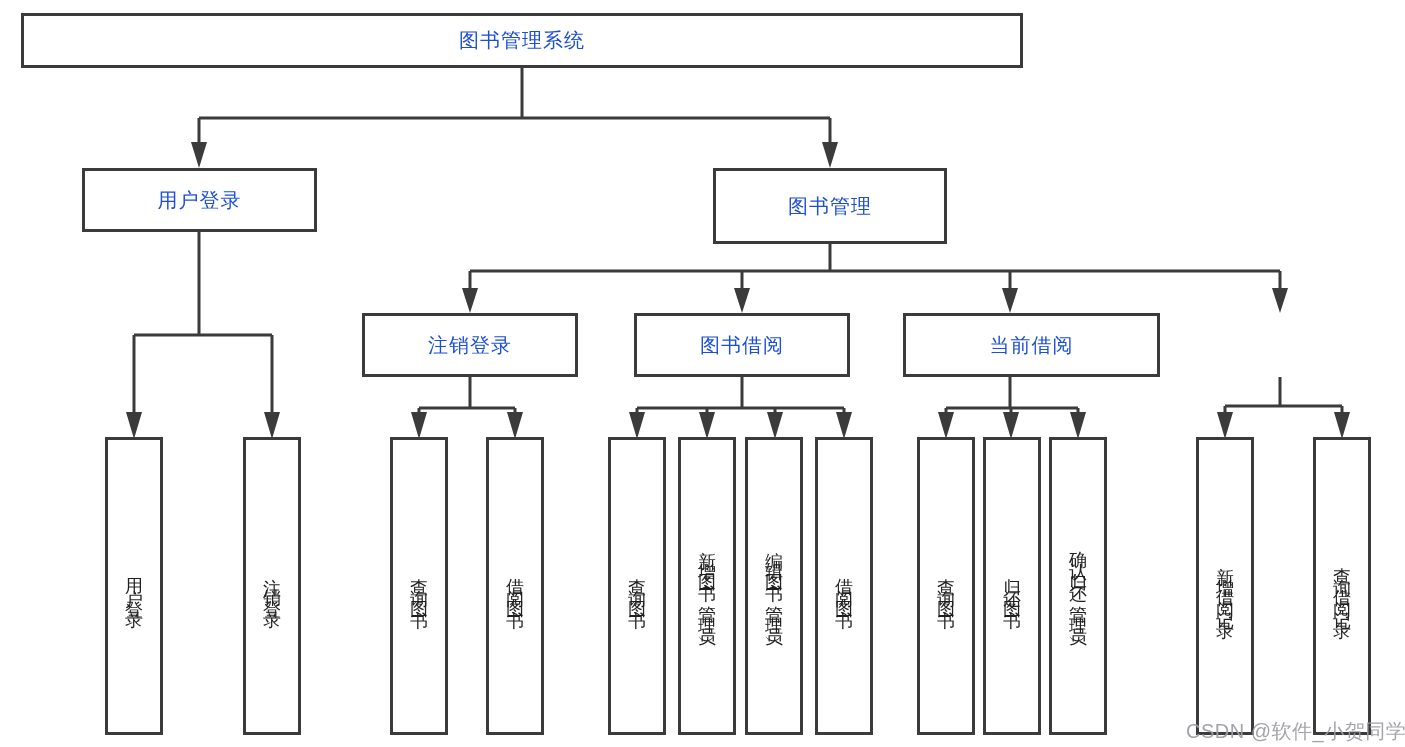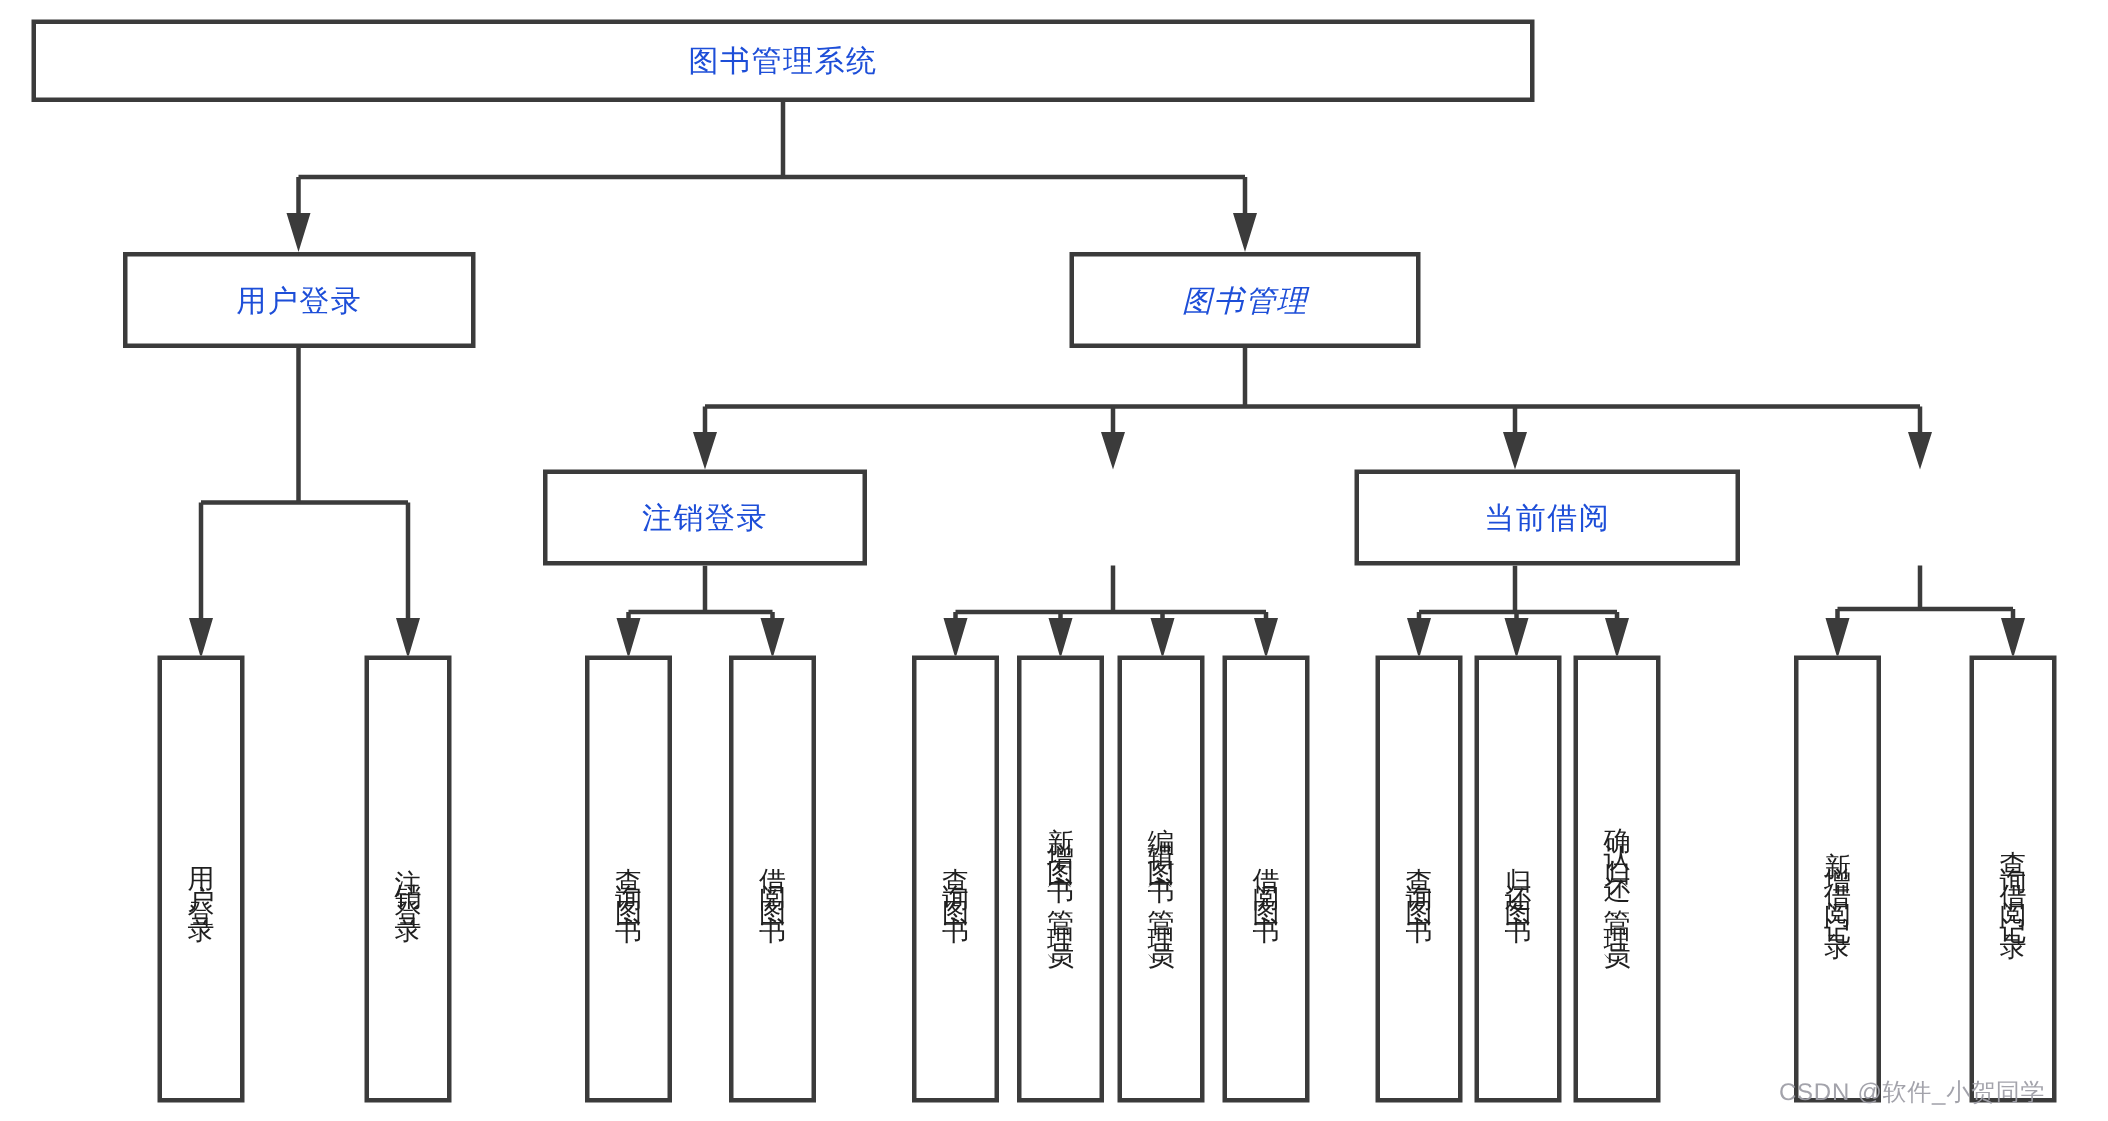--- a/index.html
+++ b/index.html
@@ -50,21 +50,21 @@
     text-orientation: mixed;
     text-align: center;
     line-height: 52px;
     letter-spacing: 11px;
   }
   .watermark {
     position: absolute;
     left: 1186px;
     top: 718px;
     z-index: 3;
-    font-size: 16px;
+    font-size: 20px;
     color: rgba(158, 158, 166, 0.95);
     white-space: nowrap;
     letter-spacing: 0.5px;
   }
 </style>
 </head>
 <body>
 
 <div class="canvas">
 
@@ -84,23 +84,24 @@
              M629,412 L645,412 L637,439 Z M699,412 L715,412 L707,439 Z
              M767,412 L783,412 L775,439 Z M836,412 L852,412 L844,439 Z
              M938,412 L954,412 L946,439 Z M1003,412 L1019,412 L1011,439 Z
              M1070,412 L1086,412 L1078,439 Z M1217,412 L1233,412 L1225,439 Z
              M1334,412 L1350,412 L1342,439 Z"></path>
   </svg>
 
   <div class="node" style="left:21px; top:13px; width:1002px; height:55px;">图书管理系统</div>
 
   <div class="node" style="left:82px; top:168px; width:235px; height:64px;">用户登录</div>
-  <div class="node" style="left:713px; top:168px; width:234px; height:64px;font-style:italic;">图书管理</div>
+  <div class="node" style="left:713px; top:168px; width:234px; height:76px;">图书管理</div>
 
   <div class="node" style="left:362px; top:313px; width:216px; height:64px;">注销登录</div>
+  <div class="node" style="left:634px; top:313px; width:216px; height:64px;">图书借阅</div>
   <div class="node" style="left:903px; top:313px; width:257px; height:64px;">当前借阅</div>
 
   <div class="leaf" style="left:105px;">用户登录</div>
   <div class="leaf" style="left:243px;">注销登录</div>
 
   <div class="leaf" style="left:390px;">查询图书</div>
   <div class="leaf" style="left:486px;">借阅图书</div>
 
   <div class="leaf" style="left:608px;">查询图书</div>
   <div class="leaf" style="left:678px;">新增图书（管理员）</div>

